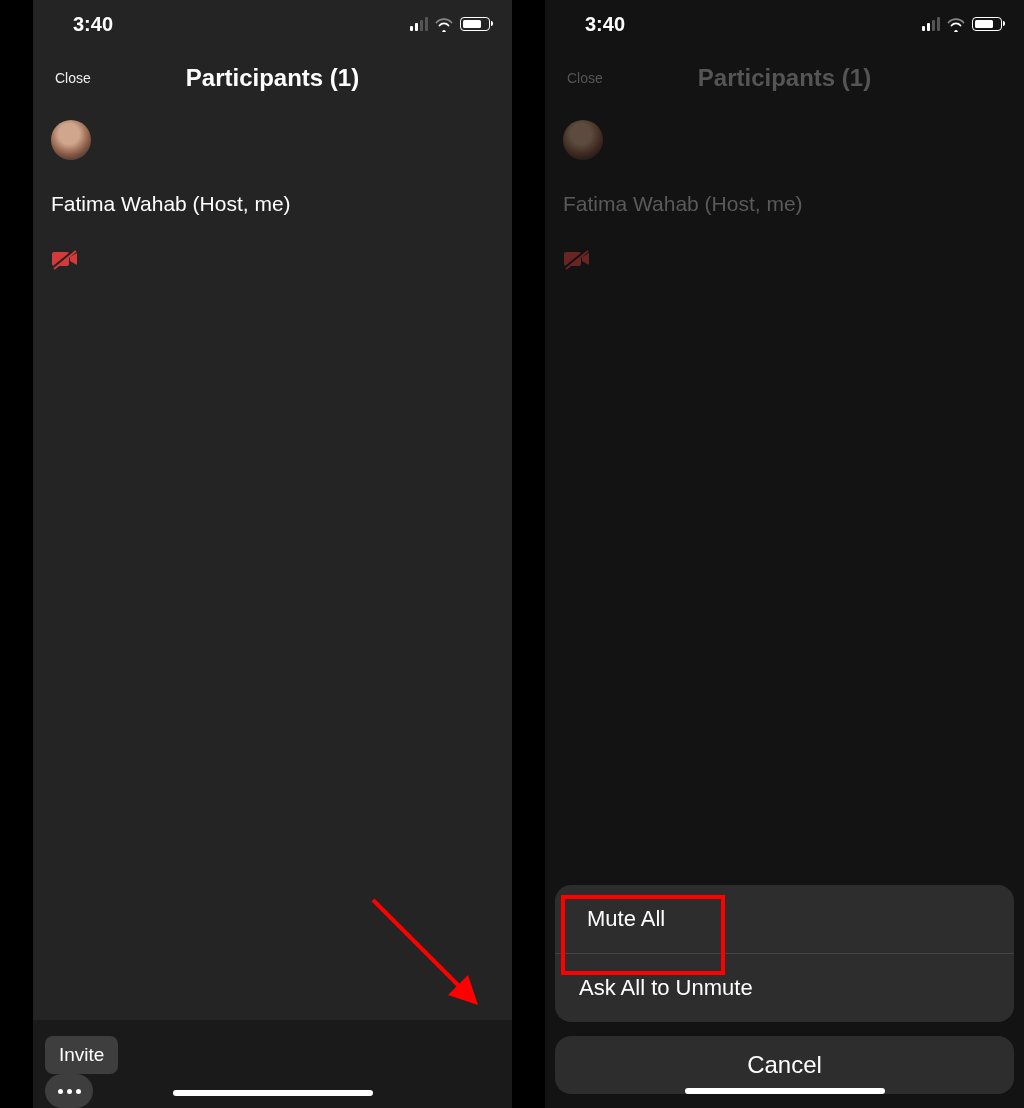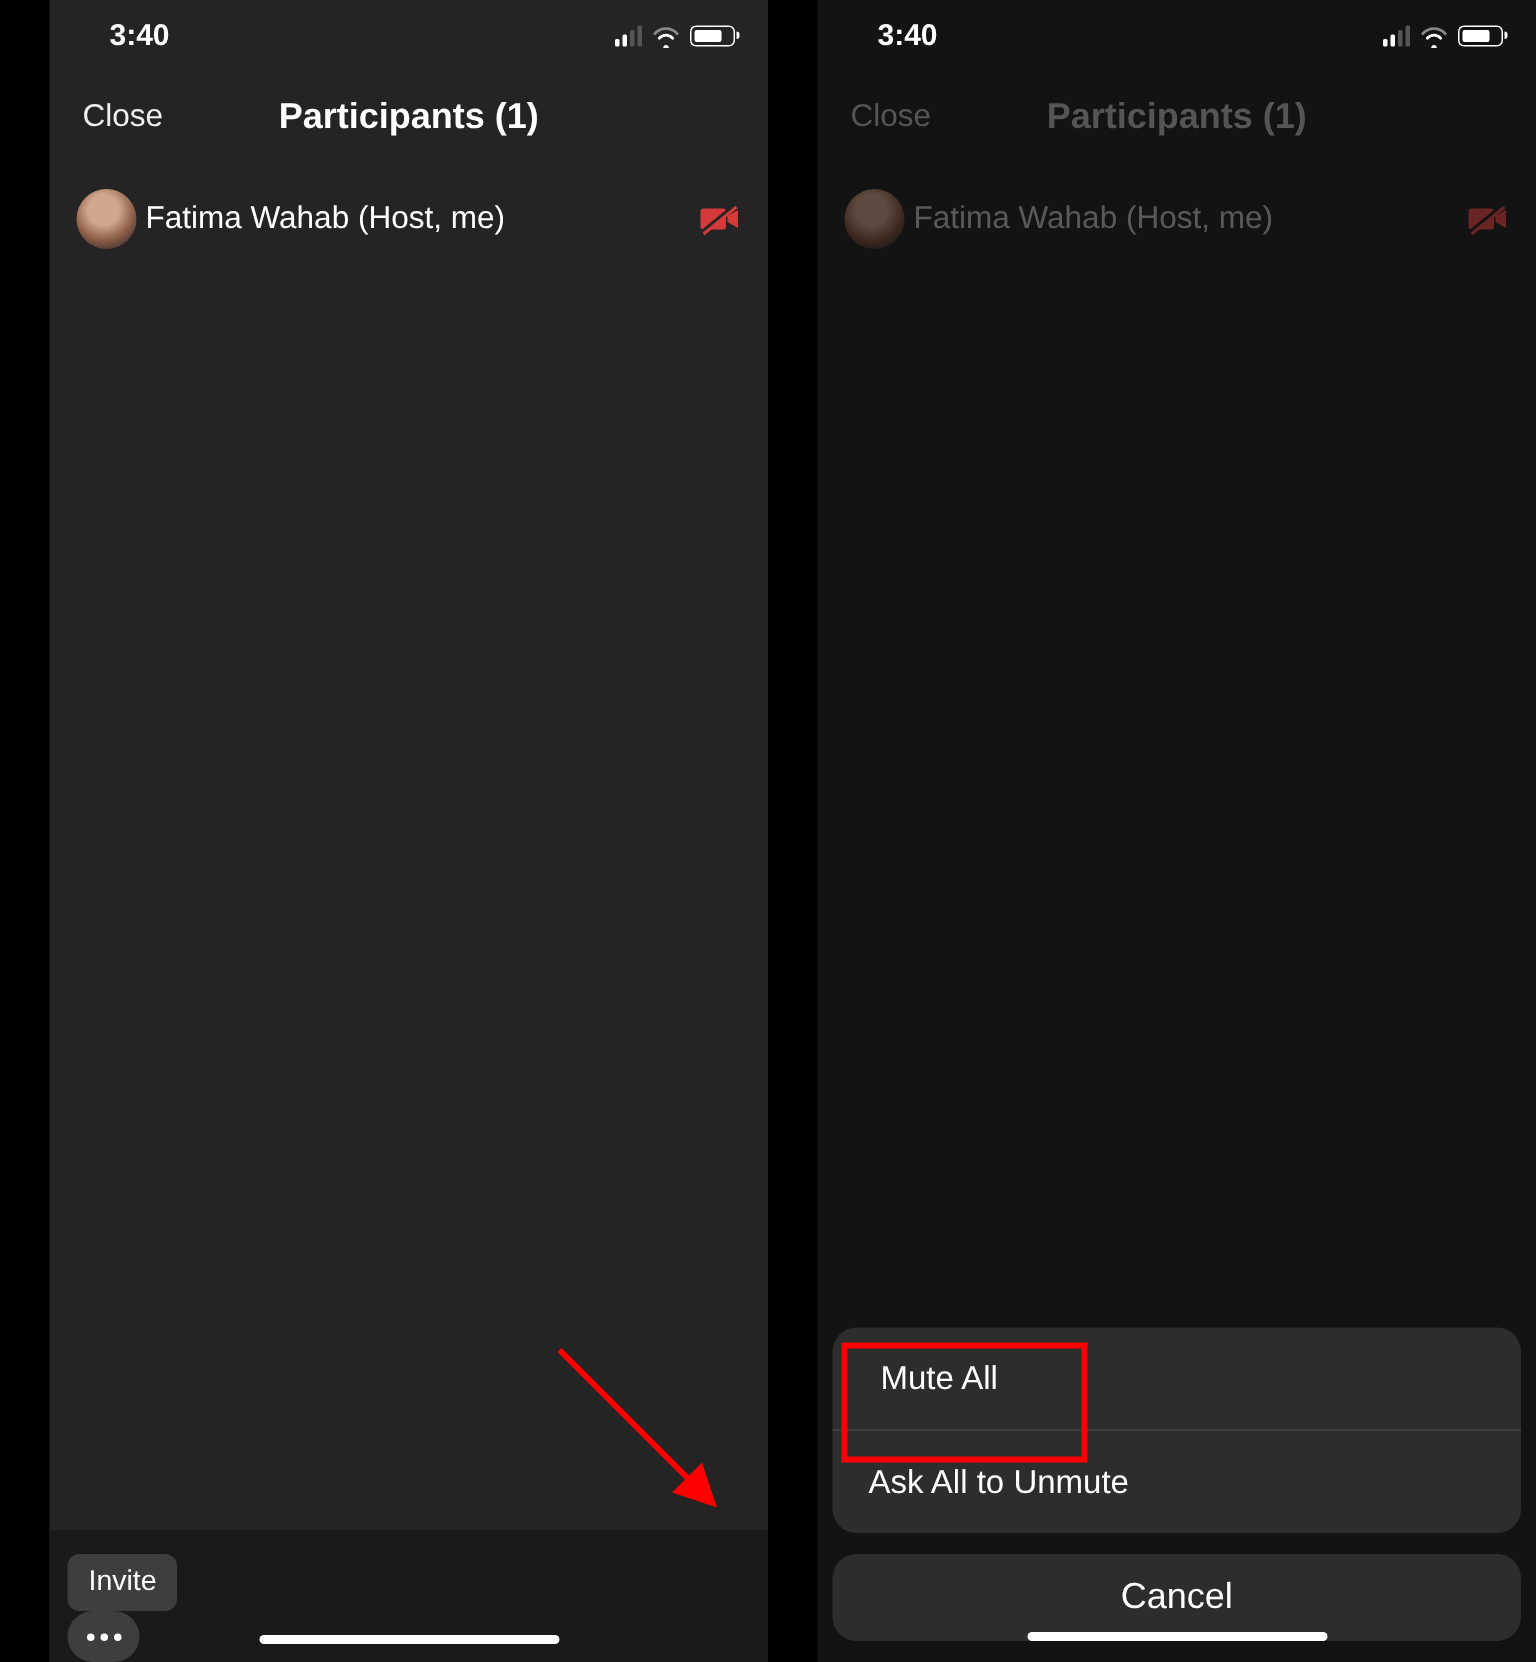--- a/index.html
+++ b/index.html
@@ -53,32 +53,32 @@
     
     .navbar {
       height: 60px;
       position: relative;
       display: flex;
       align-items: center;
       justify-content: center;
     }
     .navbar .close {
       position: absolute; left: 22px;
-      font-size: 21px; font-weight: 400; color: #eee;
+      font-size: 14px; font-weight: 400; color: #eee;
     }
     .navbar .title {
       font-size: 24px; font-weight: 700; color: #fff;
     }
     .phone.right .navbar .close,
     .phone.right .navbar .title { color: #555; }
 
     
     .participants-list { flex: 1; padding: 12px 0; }
     .participant-row {
-      display: flex; align-items: center; height: 52px; padding: 0 18px; gap: 6px;
+      display: flex; height: 52px; padding: 0 18px; gap: 32px; flex-direction: column;
     }
     .avatar {
       width: 40px; height: 40px; border-radius: 50%;
       background: radial-gradient(circle at 45% 35%, #d0a78c 0 30%, #8a5b46 60%, #2c2c2c 90%);
       flex-shrink: 0;
     }
     .participant-name { flex: 1; font-size: 21px; color: #fff; }
     .phone.right .participant-name { color: #5a5a5a; }
     .video-off-icon { width: 28px; height: 22px; flex-shrink: 0; }
     .phone.right .video-off-icon svg { opacity: 0.45; }

